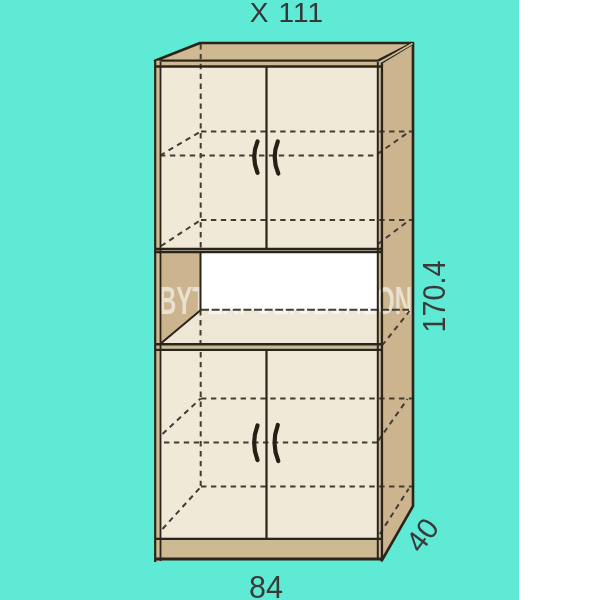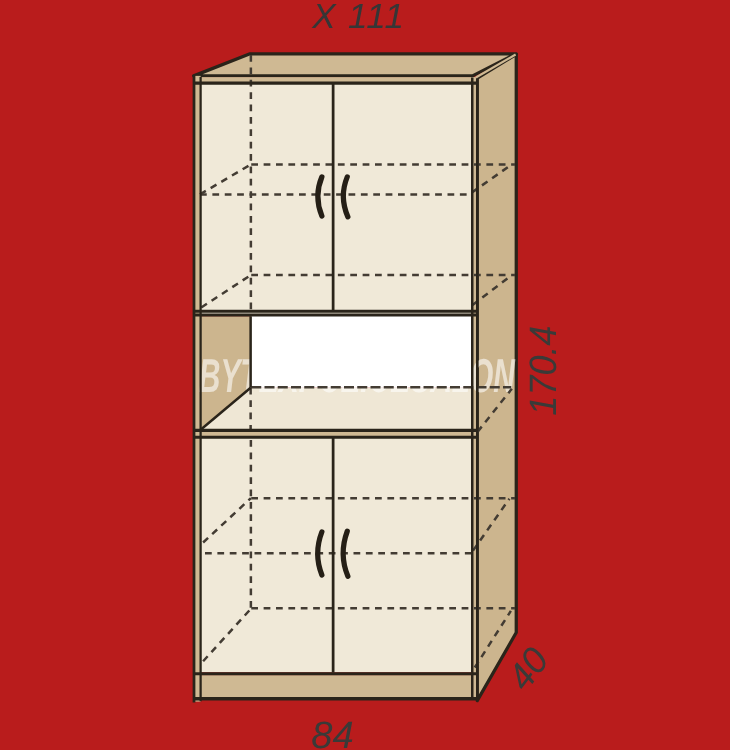--- a/index.html
+++ b/index.html
@@ -1,17 +1,17 @@
 <!DOCTYPE html>
 <html><head>
 <meta charset="utf-8">
 <style>
   html,body{margin:0;padding:0;background:#ffffff;}
-  .page{position:relative;width:584px;height:600px;background:#b91c1c;overflow:hidden;
-        font-family:"Liberation Sans", sans-serif;font-style:italic;}
+  .page{position:relative;width:519px;height:600px;background:#5eead4;overflow:hidden;
+        font-family:"Liberation Sans", sans-serif;}
   svg{position:absolute;left:0;top:0;}
   text{font-family:"Liberation Sans", sans-serif;}
 </style>
 </head>
 <body>
 <div class="page">
 <svg width="600" height="600" viewBox="0 0 600 600">
 
   <text x="287" y="22" font-size="28" fill="#363636" text-anchor="middle" letter-spacing="1.1">X 111</text>
 

